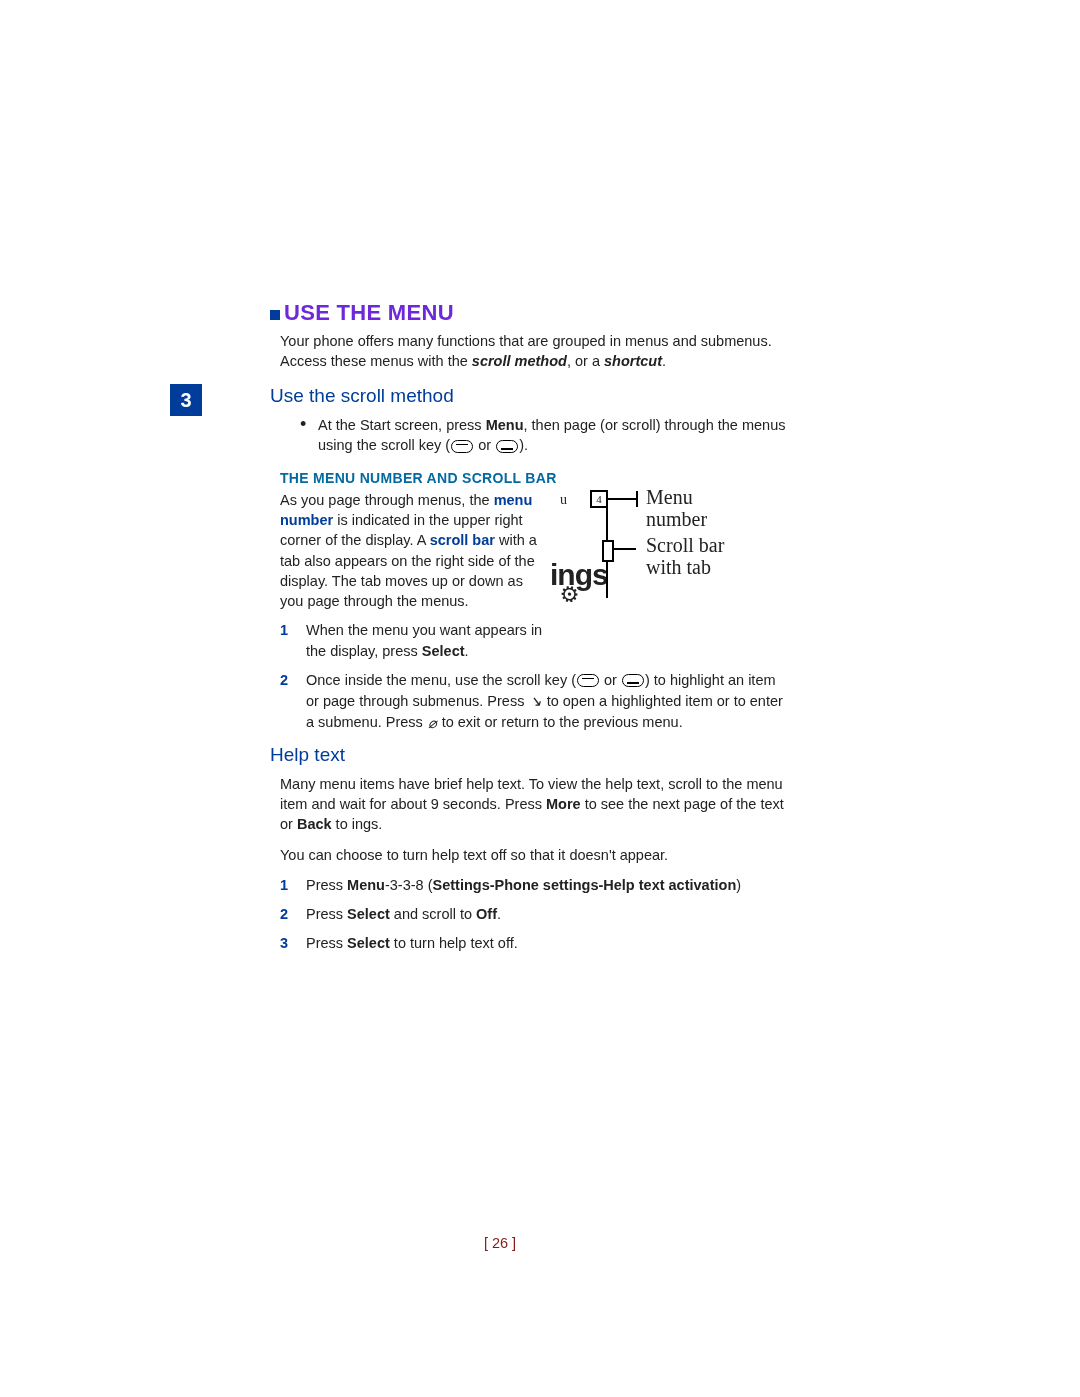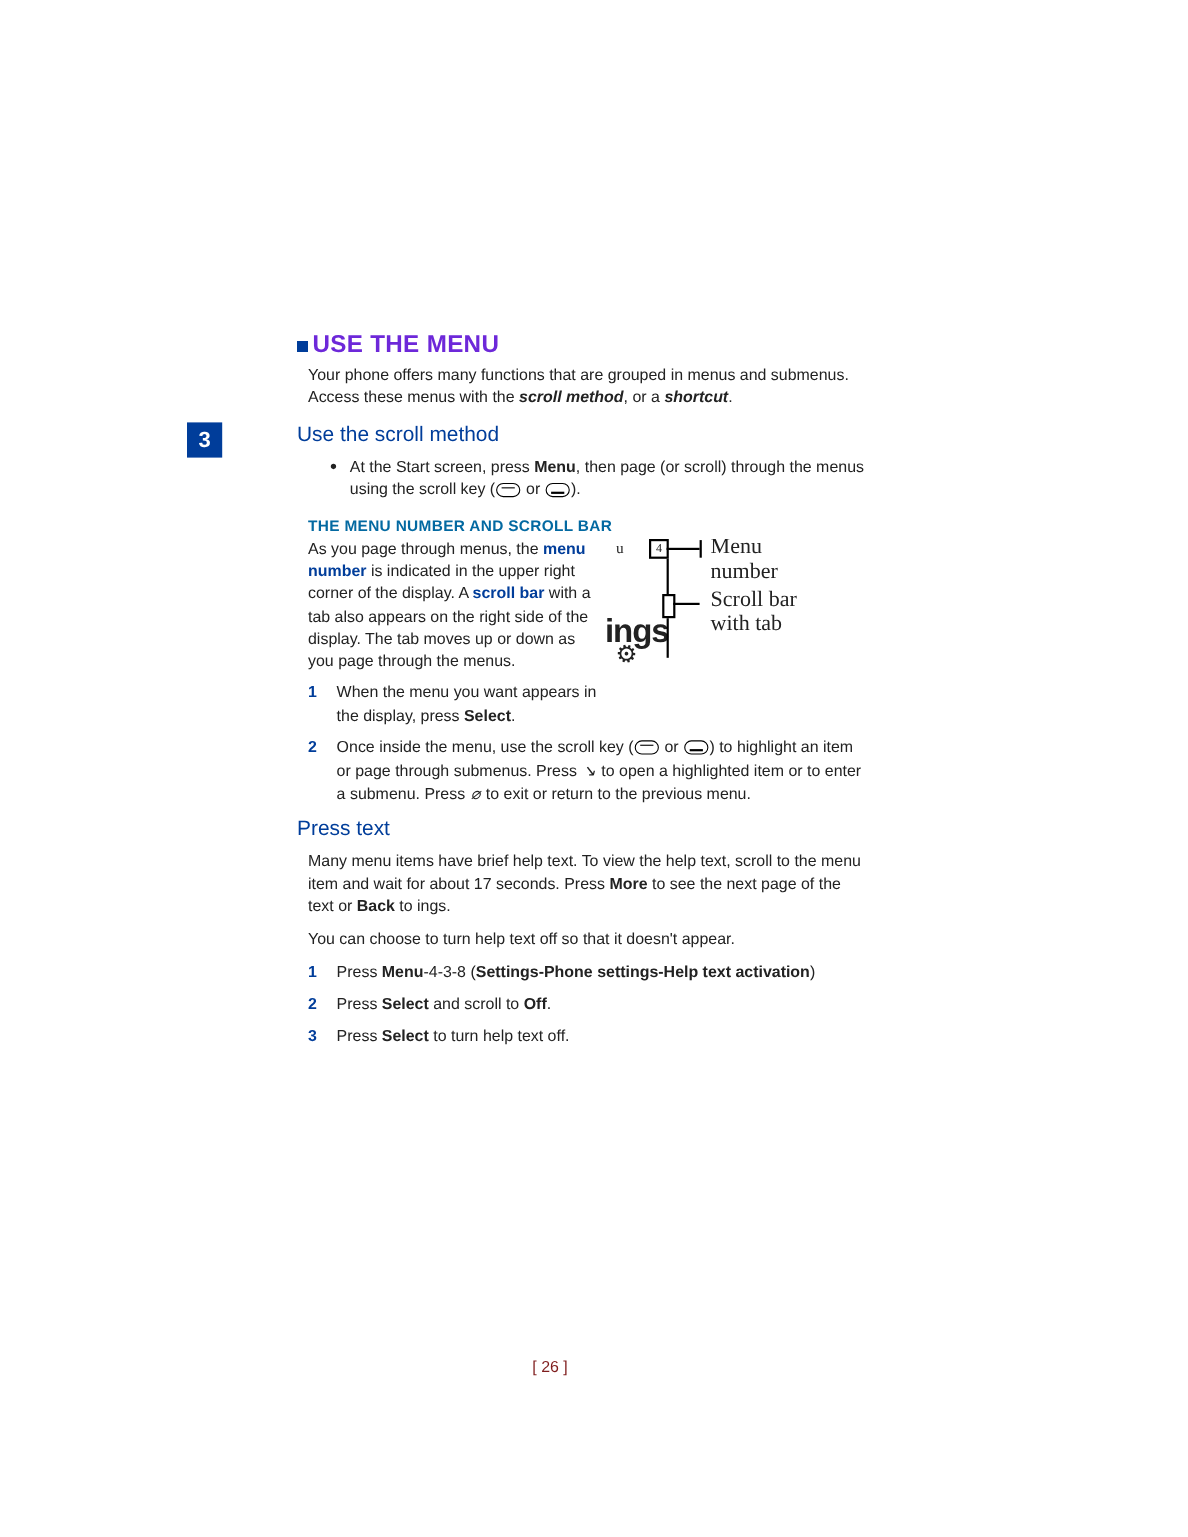--- a/index.html
+++ b/index.html
@@ -242,32 +242,32 @@
         </li>
         <li>
           <span class="num">2</span>
           <span>Once inside the menu, use the scroll key (</span><span class="key-icon key-up"></span><span> or </span><span class="key-icon key-down"></span><span>) to highlight an item or page through submenus. Press </span><span class="softkey-send">↘</span><span> to open a highlighted item or to enter a submenu. Press </span><span class="softkey-end">⌀</span><span> to exit or return to the previous menu.</span>
         </li>
       </ol>
     </div>
 
   </div>
 
-  <h2>Press text</h2>
+  <h2>Help text</h2>
 
   <div class="body">
     <p style="font-size:14.5px;line-height:1.4;margin:0 0 10px 0">
-      <span>Many menu items have brief help text. To view the help text, scroll to the menu item and wait for about 17 seconds. Press </span><span class="b">More</span><span> to see the next page of the text or </span><span class="b">Back</span><span> to ings.</span>
+      <span>Many menu items have brief help text. To view the help text, scroll to the menu item and wait for about 9 seconds. Press </span><span class="b">More</span><span> to see the next page of the text or </span><span class="b">Back</span><span> to ings.</span>
     </p>
     <p style="font-size:14.5px;line-height:1.4;margin:0 0 10px 0">You can choose to turn help text off so that it doesn't appear.</p>
 
     <ol class="numlist">
       <li>
         <span class="num">1</span>
-        <span>Press </span><span class="b">Menu</span><span>-4-3-8 (</span><span class="b">Settings-Phone settings-Help text activation</span><span>)</span>
+        <span>Press </span><span class="b">Menu</span><span>-3-3-8 (</span><span class="b">Settings-Phone settings-Help text activation</span><span>)</span>
       </li>
       <li>
         <span class="num">2</span>
         <span>Press </span><span class="b">Select</span><span> and scroll to </span><span class="b">Off</span><span>.</span>
       </li>
       <li>
         <span class="num">3</span>
         <span>Press </span><span class="b">Select</span><span> to turn help text off.</span>
       </li>
     </ol>

